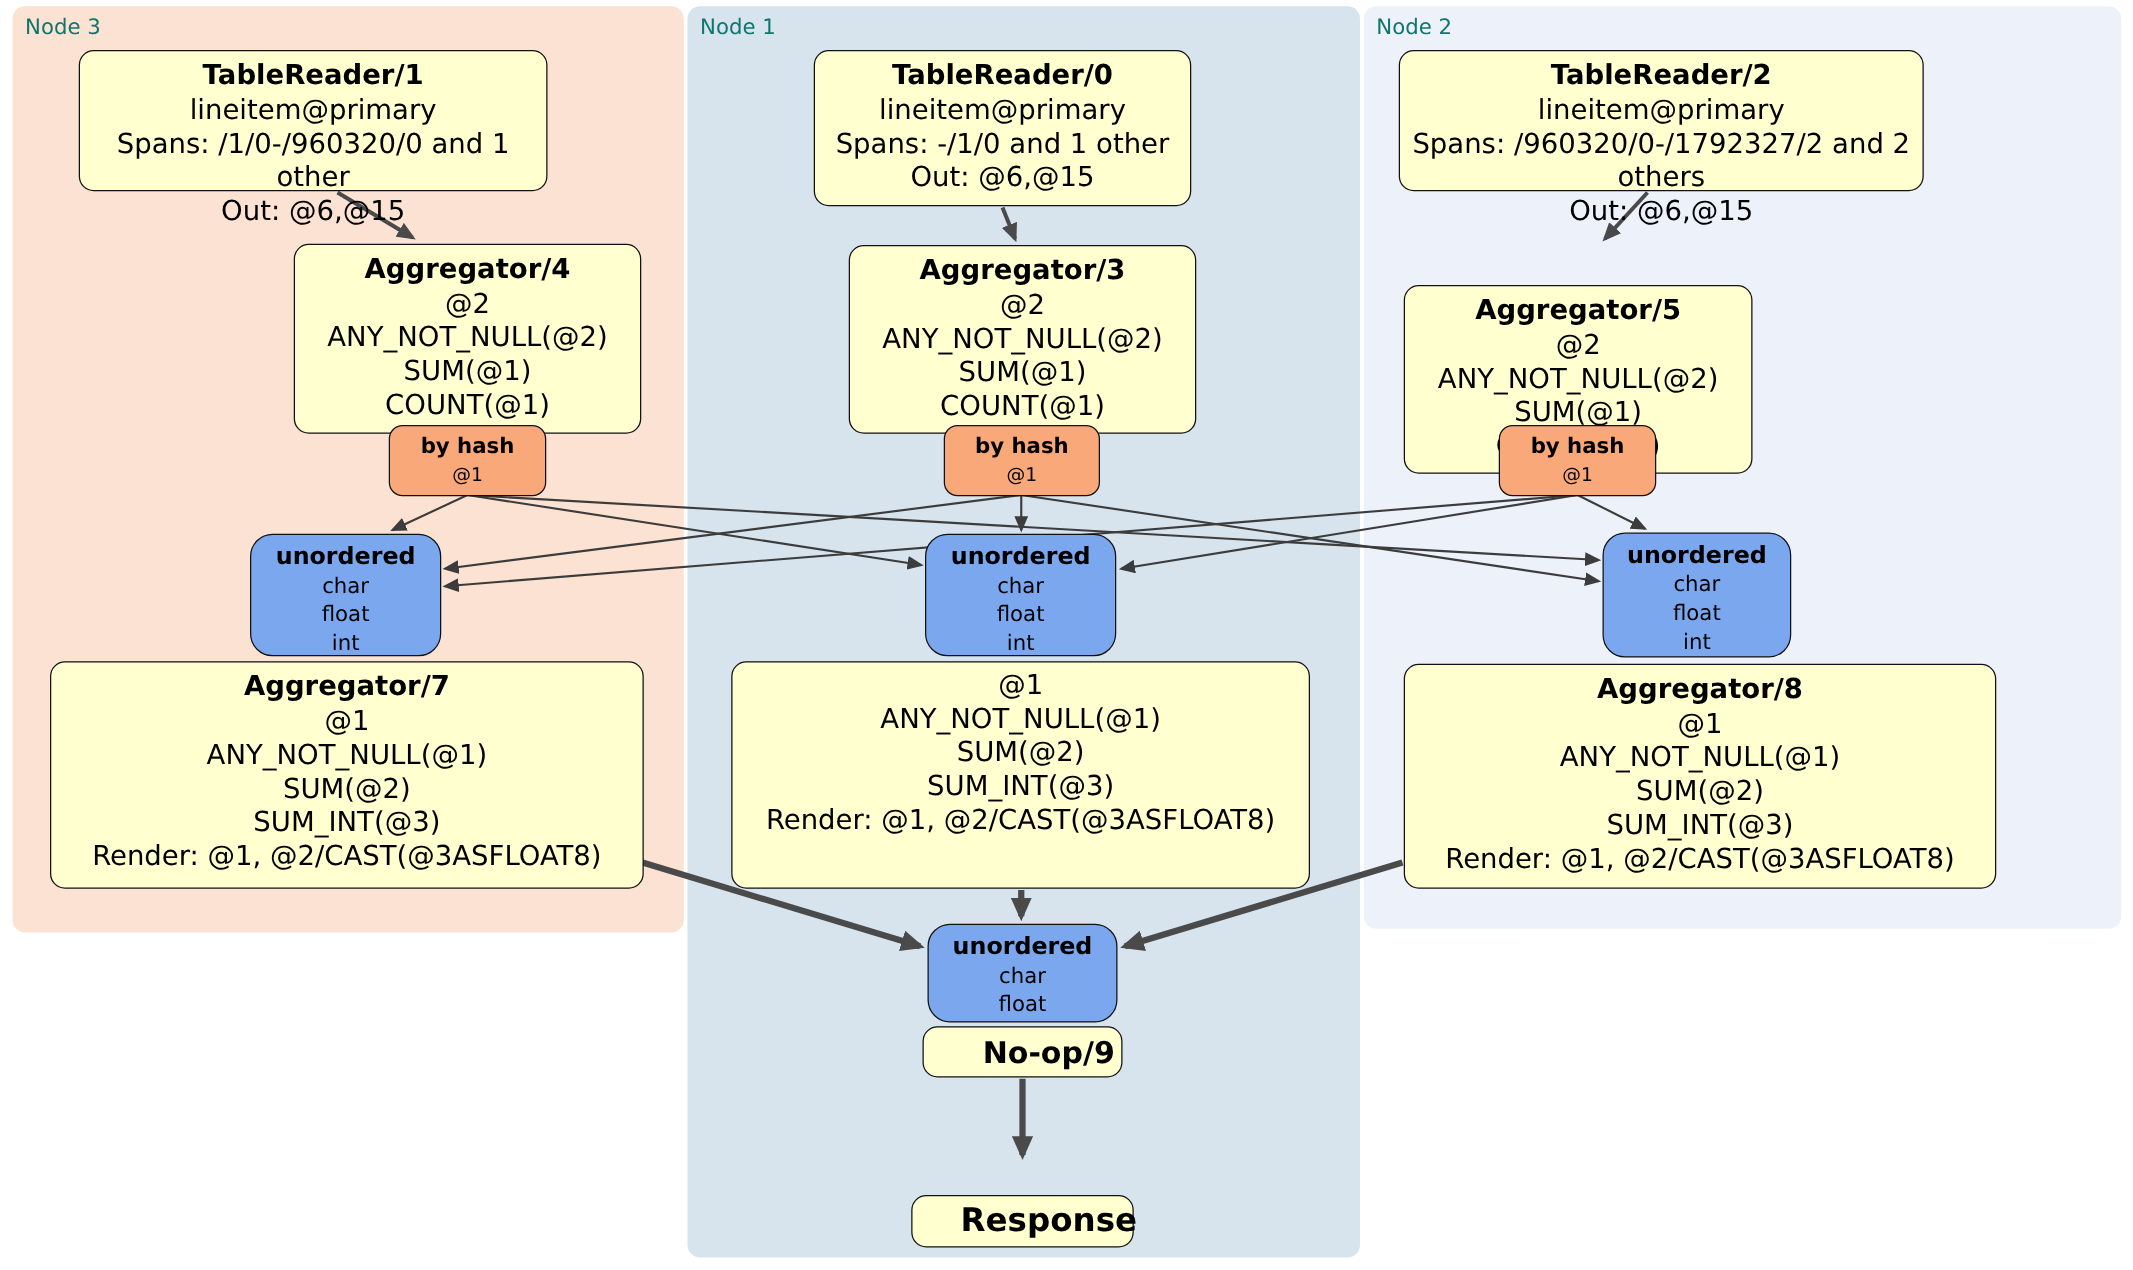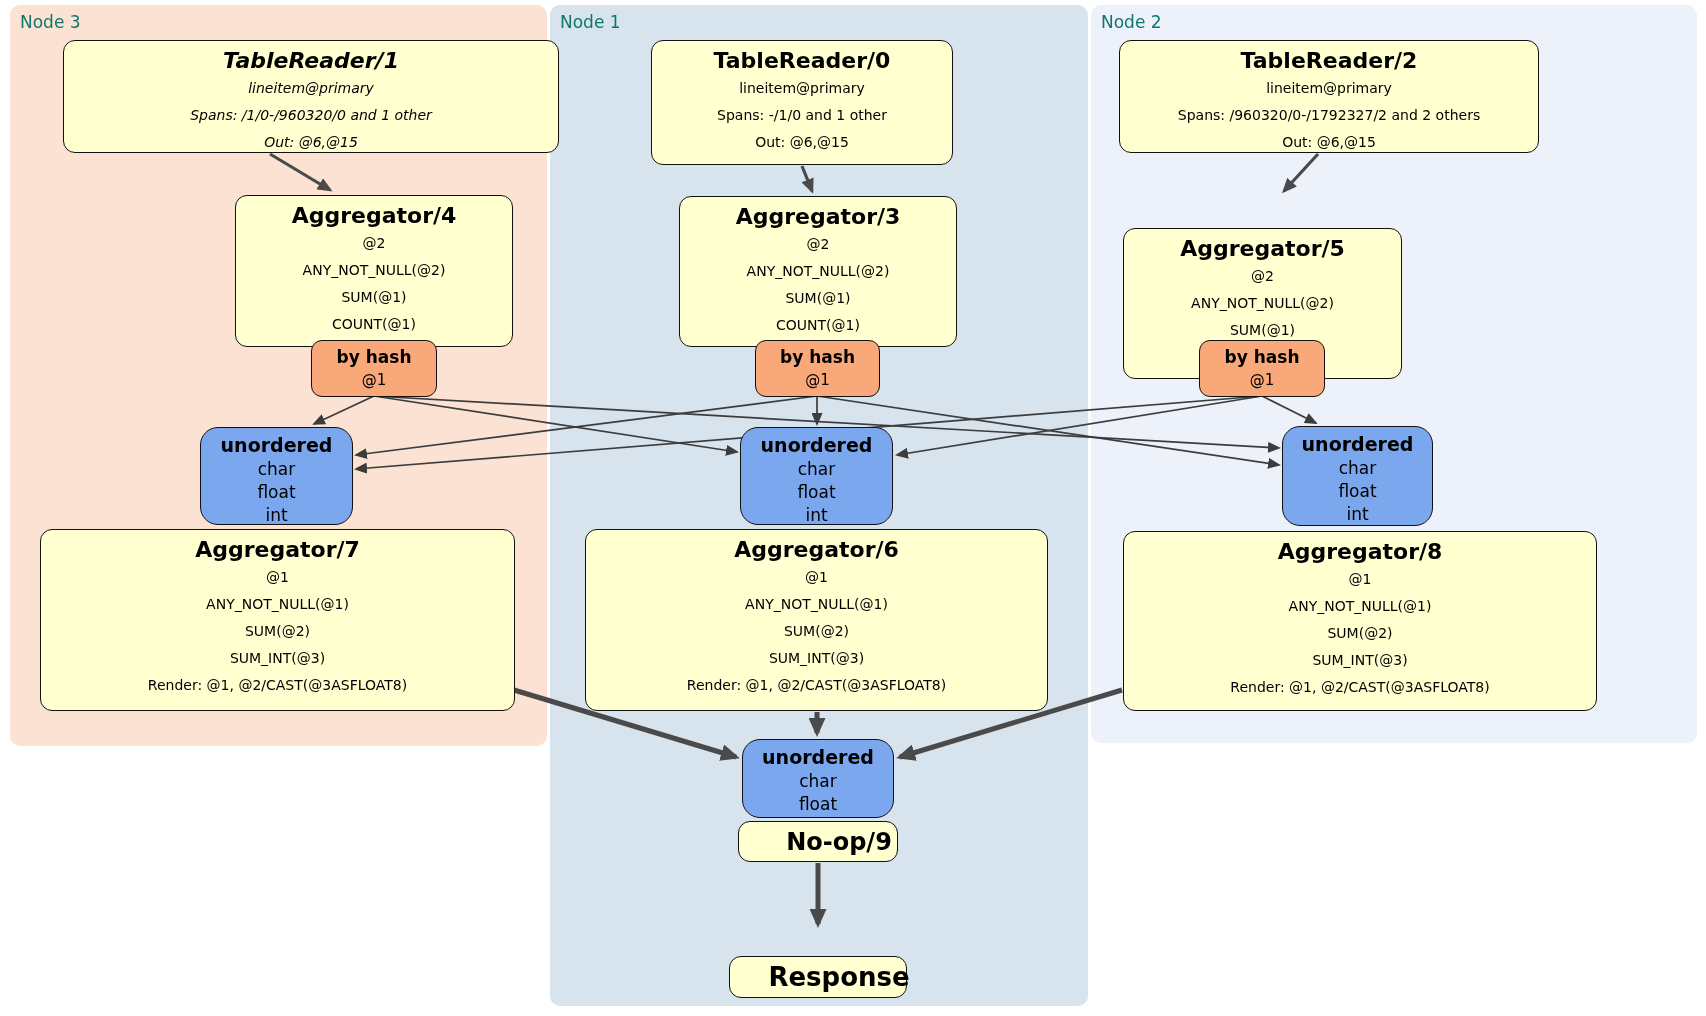--- a/index.html
+++ b/index.html
@@ -16,37 +16,37 @@
   .panel-label{position:absolute; left:10px; top:7px; font-size:17px; color:#0f766e;}
   #panel-node3{left:10px; top:5px; width:537px; height:741px; background:var(--node3-bg);}
   #panel-node1{left:550px; top:5px; width:538px; height:1001px; background:var(--node1-bg);}
   #panel-node2{left:1091px; top:5px; width:606px; height:738px; background:var(--node2-bg);}
   #edges{position:absolute; left:0; top:0; z-index:1;}
   .box{
     position:absolute; z-index:2; text-align:center; border:1.6px solid #111;
     background:var(--processor-bg); border-radius:12px; padding-top:5px;
   }
   .box .t{font-weight:bold; font-size:22px; line-height:29px;}
-  .box .l{font-size:14px; line-height:27px;}
+  .box .l{font-size:22px; line-height:27px;}
   .router{
     position:absolute; z-index:3; text-align:center; border:1.6px solid #111;
     background:var(--router-bg); border-radius:11px; padding-top:4px;
   }
   .router .t{font-weight:bold; font-size:17px; line-height:25px;}
   .router .l{font-size:15px; line-height:21px;}
   .sync{
     position:absolute; z-index:3; text-align:center; border:1.6px solid #111;
     background:var(--sync-bg); border-radius:18px; padding-top:5px;
   }
   .sync .t{font-weight:bold; font-size:19px; line-height:25px;}
   .sync .l{font-size:17px; line-height:23px;}
   .terminal{padding-top:0; display:flex; align-items:center; justify-content:center;padding-left:42px;}
   .terminal .t{font-size:24px; line-height:24px;}
   
-  #tr1{left:63px; top:40px; width:496px; height:113px;font-style:italic;}
+  #tr1{left:63px; top:40px; width:375px; height:113px;}
   #tr0{left:651px; top:40px; width:302px; height:125px;}
   #tr2{left:1119px; top:40px; width:420px; height:113px;}
   #agg4{left:235px; top:195px; width:278px; height:152px;}
   #agg3{left:679px; top:196px; width:278px; height:151px;}
   #agg5{left:1123px; top:196px; width:279px; height:151px;margin-top:32px;}
   #agg7{left:40px; top:529px; width:475px; height:182px;}
   #agg6{left:585px; top:529px; width:463px; height:182px;}
   #agg8{left:1123px; top:531px; width:474px; height:180px;}
   #byhashL{left:311px; top:340px; width:126px; height:57px;}
   #byhashC{left:755px; top:340px; width:125px; height:57px;}
@@ -188,21 +188,20 @@
 
   <div class="box" id="agg7">
     <div class="t">Aggregator/7</div>
     <div class="l">@1</div>
     <div class="l">ANY_NOT_NULL(@1)</div>
     <div class="l">SUM(@2)</div>
     <div class="l">SUM_INT(@3)</div>
     <div class="l">Render: @1, @2/CAST(@3ASFLOAT8)</div>
   </div>
   <div class="box" id="agg6">
-    <div class="t">Aggregator/6</div>
     <div class="l">@1</div>
     <div class="l">ANY_NOT_NULL(@1)</div>
     <div class="l">SUM(@2)</div>
     <div class="l">SUM_INT(@3)</div>
     <div class="l">Render: @1, @2/CAST(@3ASFLOAT8)</div>
   </div>
   <div class="box" id="agg8">
     <div class="t">Aggregator/8</div>
     <div class="l">@1</div>
     <div class="l">ANY_NOT_NULL(@1)</div>

